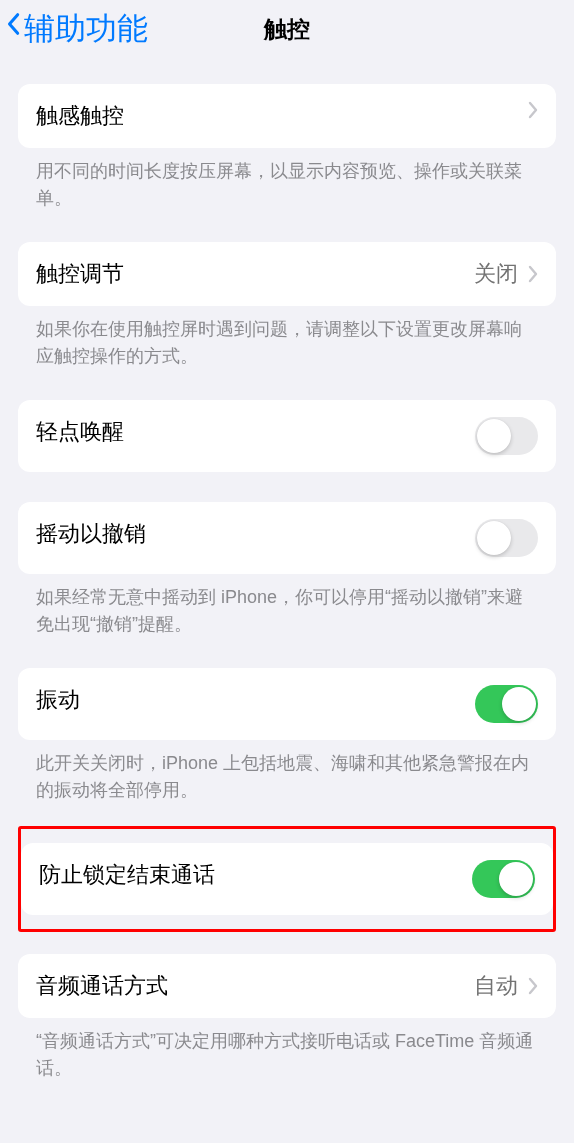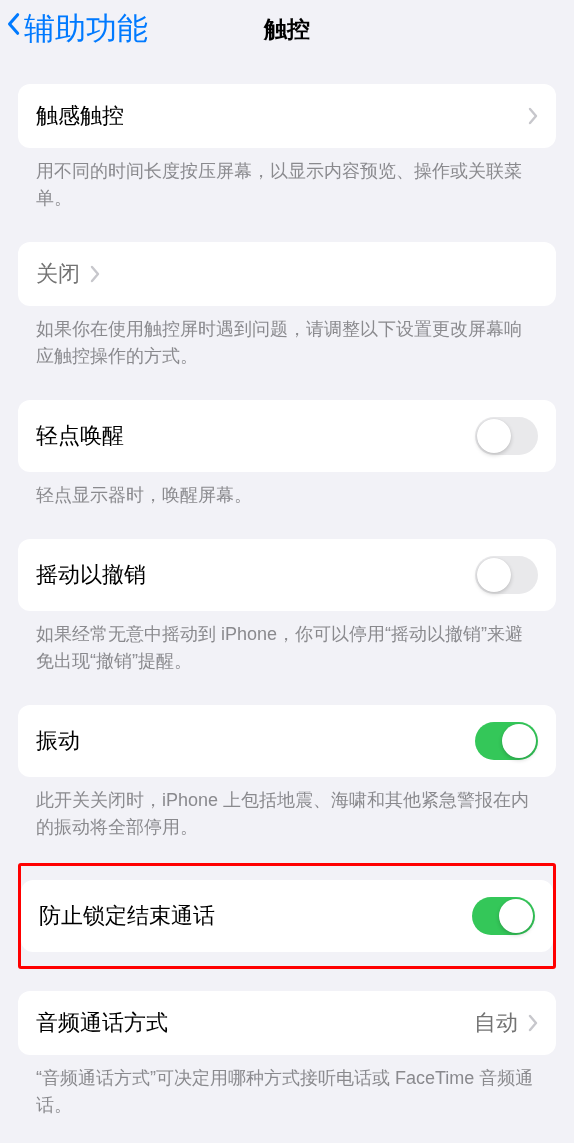--- a/index.html
+++ b/index.html
@@ -33,21 +33,21 @@
       transform: translateX(-50%);
       font-size: 23px;
       font-weight: 600;
     }
     .section { margin-top: 30px; padding: 0 18px; }
     .cell {
       background: #fff;
       border-radius: 12px;
       padding: 17px 18px;
       display: flex;
-      align-items: center;
+      align-items: flex-start;
       justify-content: space-between;
       min-height: 60px;
     }
     .cell-label { font-size: 22px; color: #000; font-weight: 400; }
     .cell-right { display: flex; align-items: center; gap: 10px; }
     .cell-value { font-size: 22px; color: #737373; }
     .chevron { width: 10px; height: 18px; display: inline-block; }
     .footer {
       padding: 10px 18px 0 18px;
       font-size: 18px;
@@ -110,38 +110,38 @@
             <path d="M2 2 L8 9 L2 16" stroke="#c7c7cc" stroke-width="2.4" fill="none" stroke-linecap="round" stroke-linejoin="round"></path>
           </svg>
       </span>
     </span>
   </div>
   <div class="footer">用不同的时间长度按压屏幕，以显示内容预览、操作或关联菜单。</div>
 </div>
 
 <div class="section">
   <div class="cell">
+    <span class="cell-label">触控调节</span>
     <span class="cell-right">
       <span class="cell-value">关闭</span>
       <span class="chevron">
         <svg viewBox="0 0 10 18" width="10" height="18">
             <path d="M2 2 L8 9 L2 16" stroke="#c7c7cc" stroke-width="2.4" fill="none" stroke-linecap="round" stroke-linejoin="round"></path>
           </svg>
       </span>
     </span>
   </div>
   <div class="footer">如果你在使用触控屏时遇到问题，请调整以下设置更改屏幕响应触控操作的方式。</div>
 </div>
 
 <div class="section">
   <div class="cell">
     <span class="cell-label">轻点唤醒</span>
     <span class="switch off"></span>
   </div>
-  <div class="footer">轻点显示器时，唤醒屏幕。</div>
 </div>
 
 <div class="section">
   <div class="cell">
     <span class="cell-label">摇动以撤销</span>
     <span class="switch off"></span>
   </div>
   <div class="footer">如果经常无意中摇动到 iPhone，你可以停用“摇动以撤销”来避免出现“撤销”提醒。</div>
 </div>
 

